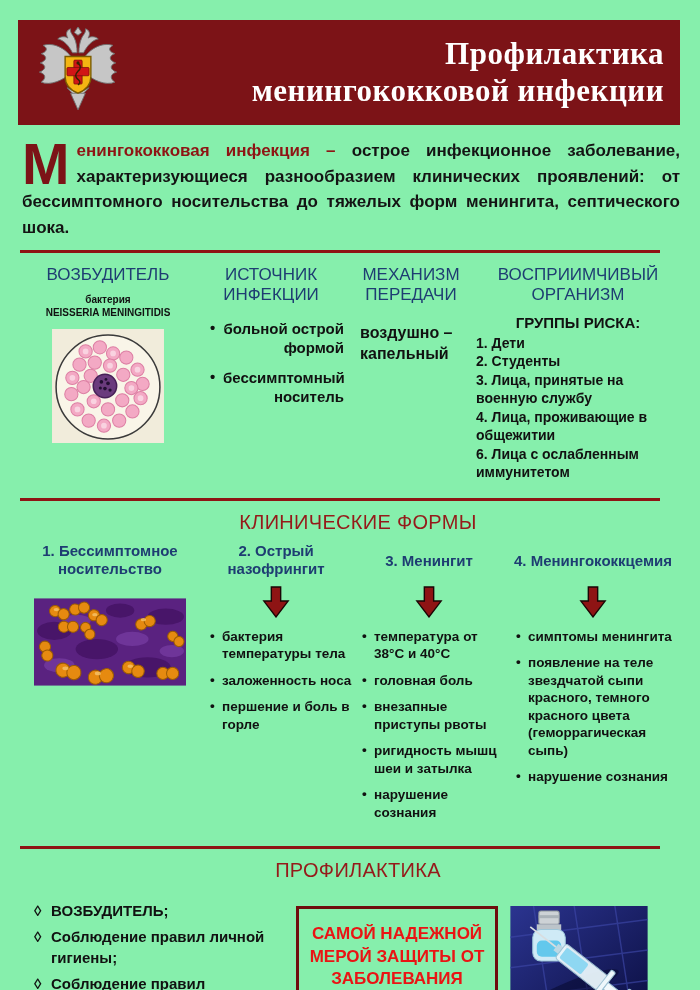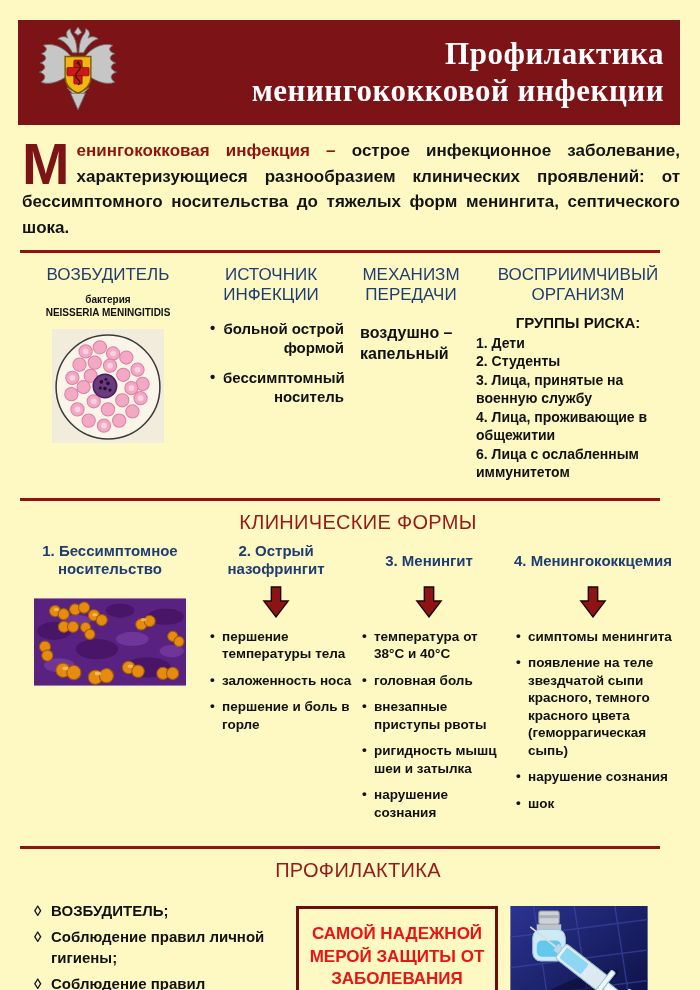--- a/index.html
+++ b/index.html
@@ -1,17 +1,17 @@
 <!DOCTYPE html>
 <html><head>
 <meta charset="utf-8">
 <style>
   * { margin:0; padding:0; box-sizing:border-box; }
   body { background:#ffffff; }
-  .page { width:700px; height:990px; background:#fef9c3; overflow:hidden;
+  .page { width:700px; height:990px; background:#86efac; overflow:hidden;
           font-family:"Liberation Sans", sans-serif; position:relative; }
 
   
   .header { margin:20px 20px 0 18px; background:#7c1317; height:105px;
             display:flex; align-items:center; padding:0 16px 0 12px; }
   .emblem-wrap { flex:0 0 auto; width:96px; display:flex; justify-content:center; }
   .header-titles { flex:1; text-align:right; color:#fff;
                    font-family:"Liberation Serif", serif; font-weight:600; line-height:1.18; }
   .header-line { display:block; font-size:31px; letter-spacing:0.5px; }
 
@@ -264,21 +264,21 @@
       </svg>
     </div>
     <div>
       <div class="h-blue-sm">2. Острый назофрингит</div>
       <div class="arrow-wrap">
         <svg width="28" height="32" viewBox="0 0 30 34">
             <path d="M10 1 h10 v15 h8 L15 33 L2 16 h8 Z" fill="#8e1414" stroke="#1a0505" stroke-width="1.5"></path>
           </svg>
       </div>
       <ul class="dots-sm">
-        <li>першение температуры тела</li>
+        <li>бактерия температуры тела</li>
         <li>заложенность носа</li>
         <li>першение и боль в горле</li>
       </ul>
     </div>
     <div>
       <div class="h-blue-sm" style="padding-top:10px;">3. Менингит</div>
       <div class="arrow-wrap">
         <svg width="28" height="32" viewBox="0 0 30 34">
             <path d="M10 1 h10 v15 h8 L15 33 L2 16 h8 Z" fill="#8e1414" stroke="#1a0505" stroke-width="1.5"></path>
           </svg>
@@ -295,21 +295,20 @@
       <div class="h-blue-sm" style="padding-top:10px;">4. Менингококкцемия</div>
       <div class="arrow-wrap">
         <svg width="28" height="32" viewBox="0 0 30 34">
             <path d="M10 1 h10 v15 h8 L15 33 L2 16 h8 Z" fill="#8e1414" stroke="#1a0505" stroke-width="1.5"></path>
           </svg>
       </div>
       <ul class="dots-sm">
         <li>симптомы менингита</li>
         <li>появление на теле звездчатой сыпи красного,  темного красного цвета (геморрагическая сыпь)</li>
         <li>нарушение сознания</li>
-        <li>шок</li>
       </ul>
     </div>
   </div>
 
   <hr class="rule">
 
   <div class="section-title">ПРОФИЛАКТИКА</div>
   <div class="prev-grid">
     <ul class="diamonds">
       <li>ВОЗБУДИТЕЛЬ;</li>

